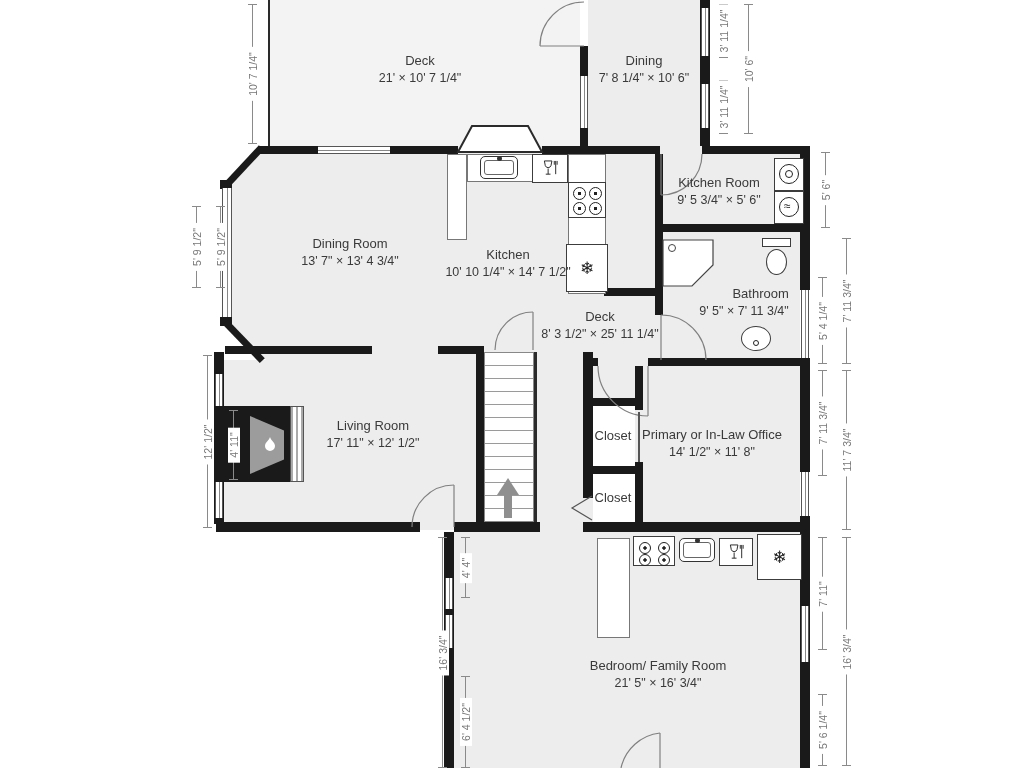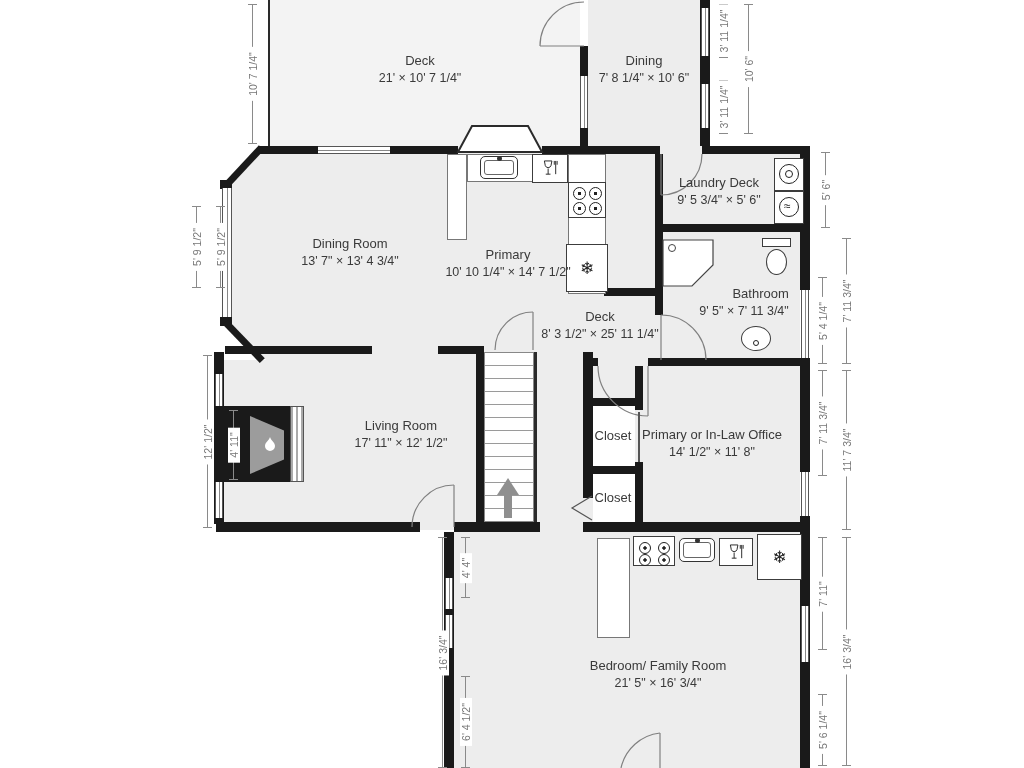--- a/index.html
+++ b/index.html
@@ -224,40 +224,40 @@
   <div id="room-layer">
       <div class="room-label" style="left: 420px; top: 70px;">
         <div class="rn">Deck</div>
         <div class="rd">21' × 10' 7 1/4"</div>
       </div>
       <div class="room-label" style="left: 644px; top: 70px;">
         <div class="rn">Dining</div>
         <div class="rd">7' 8 1/4" × 10' 6"</div>
       </div>
       <div class="room-label" style="left: 719px; top: 192px;">
-        <div class="rn">Laundry Deck</div>
+        <div class="rn">Kitchen Room</div>
         <div class="rd">9' 5 3/4" × 5' 6"</div>
       </div>
       <div class="room-label" style="left: 350px; top: 253px;">
         <div class="rn">Dining Room</div>
         <div class="rd">13' 7" × 13' 4 3/4"</div>
       </div>
       <div class="room-label" style="left: 508px; top: 264px;">
-        <div class="rn">Primary</div>
+        <div class="rn">Kitchen</div>
         <div class="rd">10' 10 1/4" × 14' 7 1/2"</div>
       </div>
       <div class="room-label" style="left: 744px; top: 303px; text-align: right;">
         <div class="rn">Bathroom</div>
         <div class="rd">9' 5" × 7' 11 3/4"</div>
       </div>
       <div class="room-label" style="left: 600px; top: 326px;">
         <div class="rn">Deck</div>
         <div class="rd">8' 3 1/2" × 25' 11 1/4"</div>
       </div>
-      <div class="room-label" style="left: 373px; top: 435px; margin-left: 28px;">
+      <div class="room-label" style="left: 373px; top: 435px;">
         <div class="rn">Living Room</div>
         <div class="rd">17' 11" × 12' 1/2"</div>
       </div>
       <div class="room-label" style="left: 613px; top: 436px;">
         <div class="rn">Closet</div>
       </div>
       <div class="room-label" style="left: 613px; top: 498px;">
         <div class="rn">Closet</div>
       </div>
       <div class="room-label" style="left: 712px; top: 444px;">

